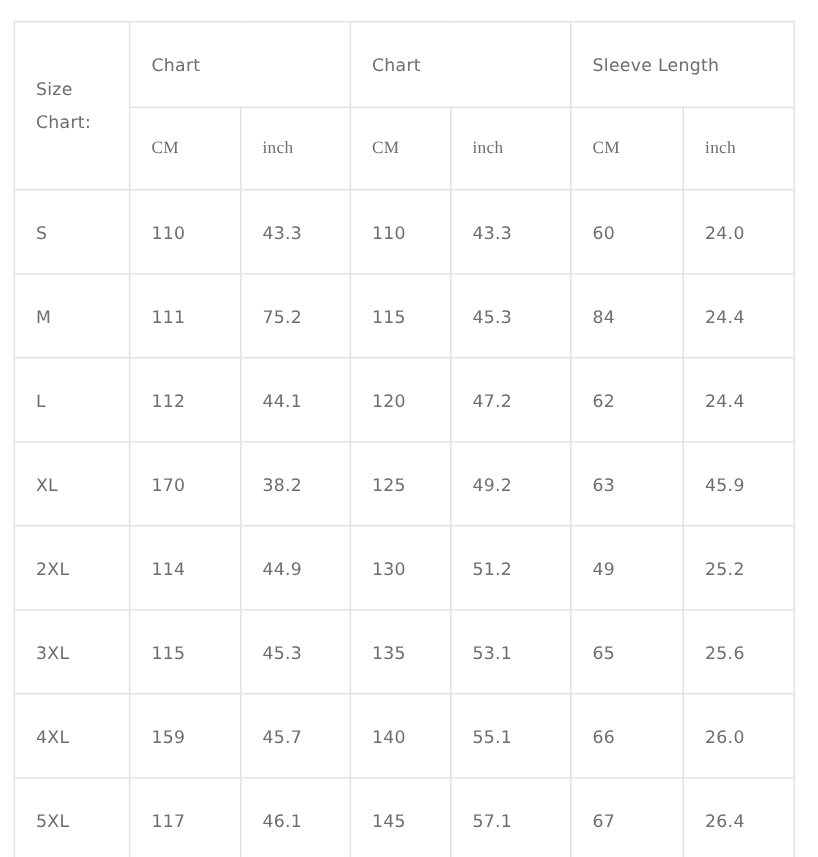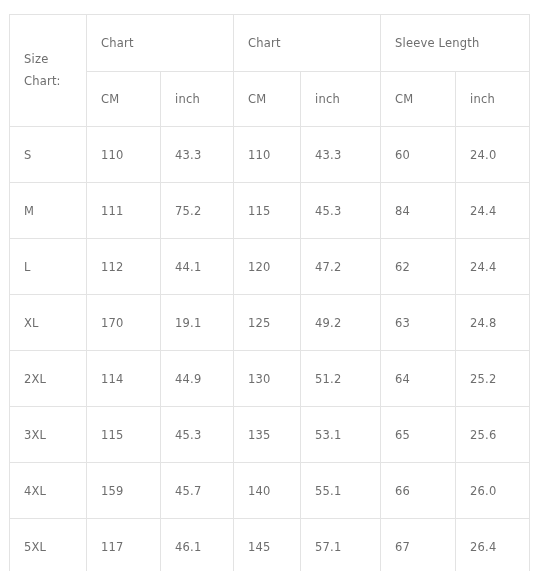--- a/index.html
+++ b/index.html
@@ -38,21 +38,21 @@
   
   .col-size   { width: 77px; }
   .col-lcm    { width: 74px; }
   .col-linch  { width: 73px; }
   .col-bcm    { width: 67px; }
   .col-binch  { width: 80px; }
   .col-scm    { width: 75px; }
   .col-sinch  { width: 74px; }
 
   tr.group-head td { height: 56px; }
-  tr.unit-head  td { height: 54px; }
+  tr.unit-head  td { height: 54px; font-family: Liberation Serif, serif; }
   tr.data-row   td { height: 55px; }
 
   td.size-label-cell {
     line-height: 1.85;
     padding-left: 14px;
   }
   .size-label-line { display: block; }
 </style>
 </head>
 <body>
@@ -110,33 +110,33 @@
         <td>112</td>
         <td>44.1</td>
         <td>120</td>
         <td>47.2</td>
         <td>62</td>
         <td>24.4</td>
       </tr>
       <tr class="data-row">
         <td>XL</td>
         <td>170</td>
-        <td>19.1</td>
+        <td>38.2</td>
         <td>125</td>
         <td>49.2</td>
         <td>63</td>
-        <td>24.8</td>
+        <td>45.9</td>
       </tr>
       <tr class="data-row">
         <td>2XL</td>
         <td>114</td>
         <td>44.9</td>
         <td>130</td>
         <td>51.2</td>
-        <td>64</td>
+        <td>49</td>
         <td>25.2</td>
       </tr>
       <tr class="data-row">
         <td>3XL</td>
         <td>115</td>
         <td>45.3</td>
         <td>135</td>
         <td>53.1</td>
         <td>65</td>
         <td>25.6</td>

